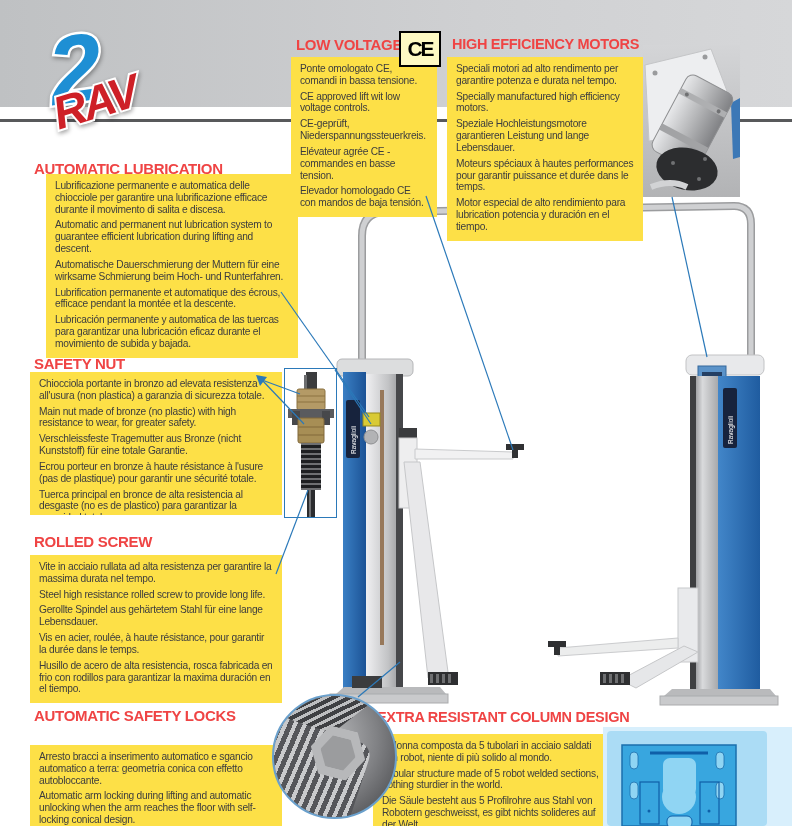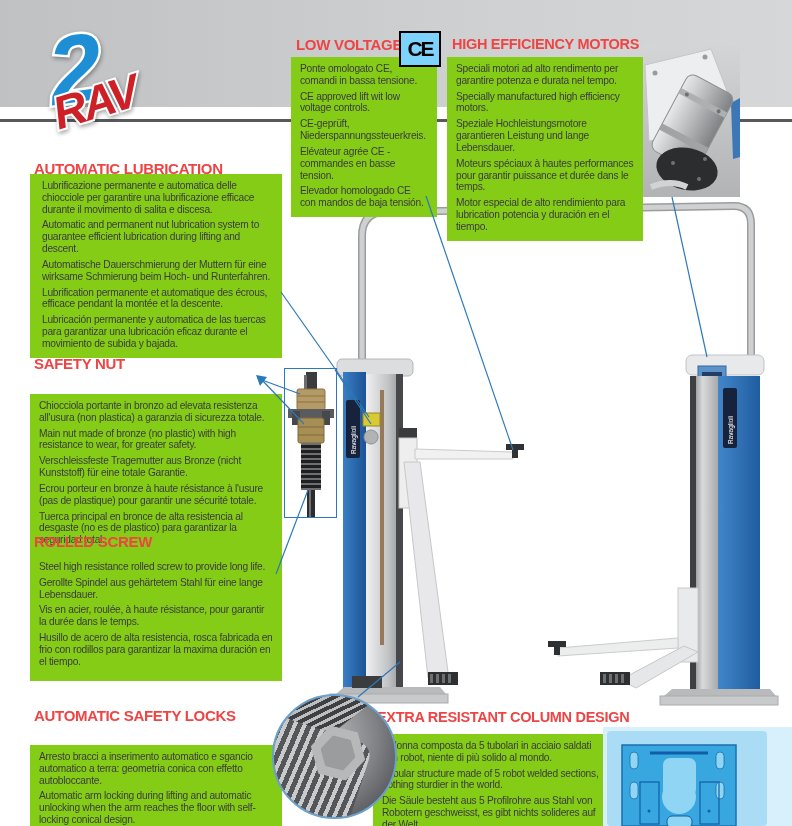--- a/index.html
+++ b/index.html
@@ -6,26 +6,26 @@
   #page{
     position:relative;width:792px;height:826px;background:#ffffff;
     overflow:hidden;font-family:"Liberation Sans",sans-serif;
   }
   .band{position:absolute;left:0;top:0;width:792px;height:107px;
     background:linear-gradient(to right,#bfc1c3,#cfd0d2 60%,#d6d7d9);z-index:1;}
   .divider{position:absolute;left:0;top:119px;width:792px;height:3px;background:#58595b;z-index:2;}
   .logo{position:absolute;left:14px;top:4px;z-index:40;filter:drop-shadow(1px 2px 2px rgba(0,0,0,.35));}
   .sec-title{position:absolute;color:#ef4444;font-weight:bold;font-size:15px;
     letter-spacing:-0.3px;z-index:11;white-space:nowrap;}
-  .tbox{position:absolute;background:#84cc16;padding:6px 9px 4px 9px;font-size:10.2px;
+  .tbox{position:absolute;background:#fde047;padding:6px 9px 4px 9px;font-size:10.2px;
     line-height:1.16;color:#3c3c3e;letter-spacing:-0.25px;z-index:10;box-sizing:border-box;}
   .tbox p{margin:0 0 4px 0;}
   .tbox p.it{}
   .clip{overflow:hidden;}
-  .ce{position:absolute;left:399px;top:31px;width:38px;height:32px;background:#7dd3fc;
+  .ce{position:absolute;left:399px;top:31px;width:38px;height:32px;background:#fef9c3;
     border:2px solid #000;z-index:12;display:flex;align-items:center;justify-content:center;
     font-weight:bold;font-size:21px;letter-spacing:-2px;color:#000;}
   .motor-photo{position:absolute;left:643px;top:45px;width:97px;height:152px;z-index:12;}
   .nut-photo{position:absolute;left:284px;top:368px;width:51px;height:148px;background:#fff;
     border:1.5px solid #2b79b9;z-index:12;}
   .locks-photo{position:absolute;left:272px;top:694px;width:121px;height:121px;border-radius:50%;
     border:2px solid #6aa0cc;overflow:hidden;z-index:12;
     background:radial-gradient(circle at 35% 35%,#c6c7c9,#808184 55%,#3f4043);}
   .gear-big{position:absolute;left:-30px;top:30px;width:115px;height:110px;border-radius:14px;
     background:repeating-linear-gradient(95deg,#55565a 0 5px,#c9cacc 5px 9px);transform:rotate(18deg);}
@@ -124,30 +124,30 @@
       <rect x="603" y="674" width="3" height="9" fill="#6e6f71"></rect>
         <rect x="609" y="674" width="3" height="9" fill="#6e6f71"></rect>
       <rect x="615" y="674" width="3" height="9" fill="#6e6f71"></rect>
         <rect x="621" y="674" width="3" height="9" fill="#6e6f71"></rect>
       <polygon points="664,696 776,696 770,689 672,689" fill="#b9babc"></polygon>
       <rect x="660" y="696" width="118" height="9" fill="#c9cacc" stroke="#aaabad"></rect>
     </g>
   </svg>
 
   <div class="sec-title" style="left:34px;top:160px;">AUTOMATIC LUBRICATION</div>
-  <div class="tbox" style="left:30px;top:174px;width:252px;min-height:172px;padding-left:12px;">
+  <div class="tbox" style="left:46px;top:174px;width:252px;min-height:172px;">
     <p class="para">Lubrificazione permanente e automatica delle chiocciole per garantire una lubrificazione efficace durante il movimento di salita e discesa.</p>
     <p class="para it">Automatic and permanent nut lubrication system to guarantee efficient lubrication during lifting and descent.</p>
     <p class="para">Automatische Dauerschmierung der Muttern für eine wirksame Schmierung beim Hoch- und Runterfahren.</p>
     <p class="para it">Lubrification permanente et automatique des écrous, efficace pendant la montée et la descente.</p>
     <p class="para">Lubricación permanente y automatica de las tuercas para garantizar una lubricación eficaz durante el movimiento de subida y bajada.</p>
   </div>
 
   <div class="sec-title" style="left:34px;top:355px;">SAFETY NUT</div>
-  <div class="tbox clip" style="left:30px;top:394px;width:252px;height:174px;">
+  <div class="tbox clip" style="left:30px;top:372px;width:252px;height:143px;">
     <p class="para">Chiocciola portante in bronzo ad elevata resistenza all'usura (non plastica) a garanzia di sicurezza totale.</p>
     <p class="para it">Main nut made of bronze (no plastic) with high resistance to wear, for greater safety.</p>
     <p class="para">Verschleissfeste Tragemutter aus Bronze (nicht Kunststoff) für eine totale Garantie.</p>
     <p class="para it">Ecrou porteur en bronze à haute résistance à l'usure (pas de plastique) pour garantir une sécurité totale.</p>
     <p class="para">Tuerca principal en bronce de alta resistencia al desgaste (no es de plastico) para garantizar la seguridad total.</p>
   </div>
 
   <div class="nut-photo">
     <svg width="51" height="148" viewBox="0 0 51 148">
       <rect x="21" y="3" width="11" height="18" fill="#3b3c3e"></rect>
@@ -163,20 +163,21 @@
       <line x1="13" y1="66" x2="39" y2="66" stroke="#81683a"></line>
       <rect x="16" y="74" width="20" height="47" fill="#1e1f21"></rect>
       <line x1="26" y1="74" x2="26" y2="121" stroke="#6e6f71" stroke-width="20" stroke-dasharray="2 3"></line>
       <rect x="22" y="121" width="8" height="27" fill="#2b2c2e"></rect>
       <rect x="24" y="121" width="2" height="27" fill="#707173"></rect>
     </svg>
   </div>
 
   <div class="sec-title" style="left:34px;top:533px;">ROLLED SCREW</div>
   <div class="tbox" style="left:30px;top:555px;width:252px;min-height:126px;">
+    <p class="para">Vite in acciaio rullata ad alta resistenza per garantire la massima durata nel tempo.</p>
     <p class="para it">Steel high resistance rolled screw to provide long life.</p>
     <p class="para">Gerollte Spindel aus gehärtetem Stahl für eine lange Lebensdauer.</p>
     <p class="para it">Vis en acier, roulée, à haute résistance, pour garantir la durée dans le temps.</p>
     <p class="para">Husillo de acero de alta resistencia, rosca fabricada en frio con rodillos para garantizar la maxima duración en el tiempo.</p>
   </div>
 
   <div class="sec-title" style="left:34px;top:707px;">AUTOMATIC SAFETY LOCKS</div>
   <div class="tbox clip" style="left:30px;top:729px;width:252px;height:97px;margin-top:16px;">
     <p class="para">Arresto bracci a inserimento automatico e sgancio automatico a terra: geometria conica con effetto autobloccante.</p>
     <p class="para it">Automatic arm locking during lifting and automatic unlocking when the arm reaches the floor with self-locking conical design.</p>

